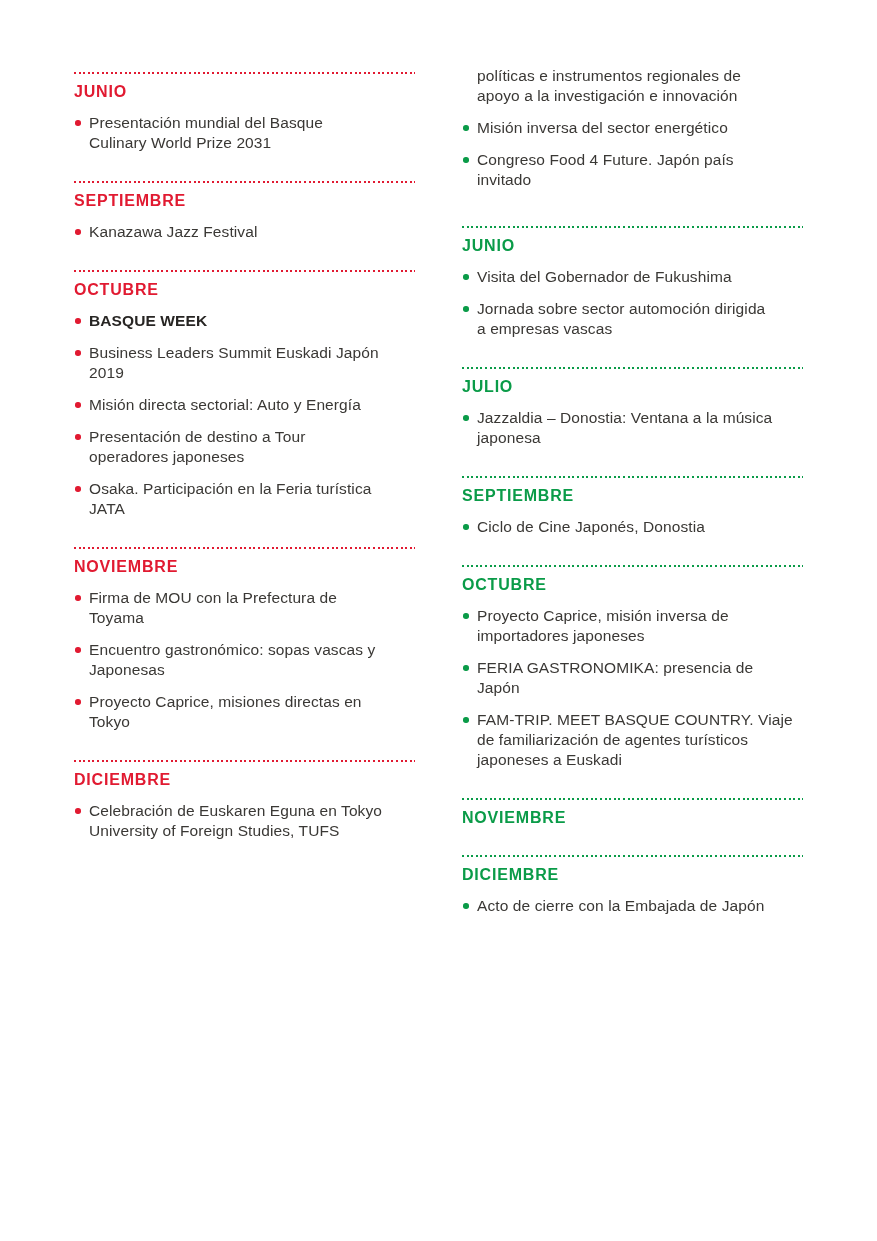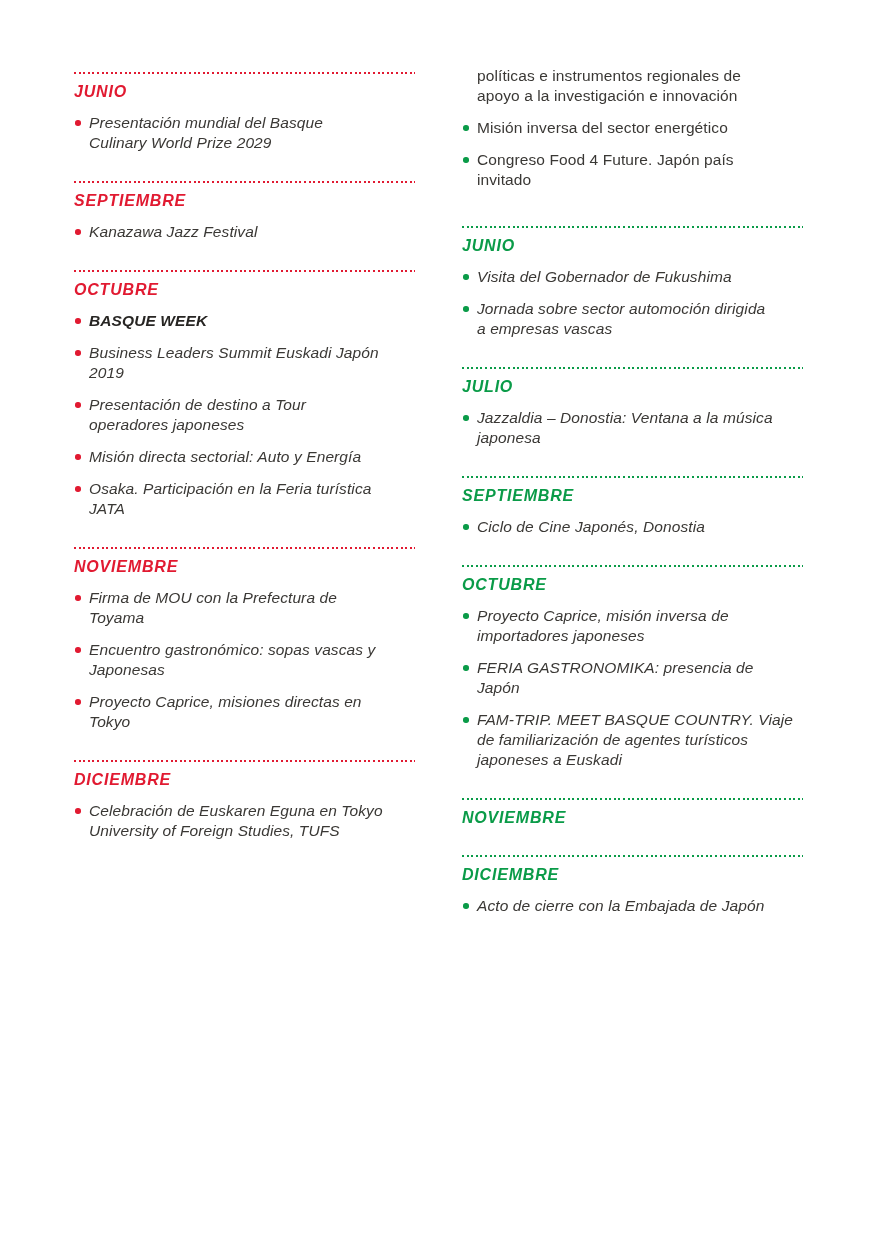--- a/index.html
+++ b/index.html
@@ -14,21 +14,21 @@
   }
   .columns {
     display: flex;
     gap: 47px;
     padding: 66px 74px 0 74px;
     box-sizing: border-box;
   }
   .col { flex: 1; min-width: 0; }
   .col > .month-section:first-child { margin-top: 6px; }
 
-  .month-section { margin-bottom: 28px; font-style: italic; }
+  .month-section { margin-bottom: 28px; }
   .lead-group { margin-bottom: 36px; }
 
   .rule {
     height: 2px;
     background-image: repeating-linear-gradient(to right,
       var(--accent) 0px, var(--accent) 2px,
       transparent 2px, transparent 4.6px);
   }
   .month-heading {
     margin: 8px 0 12px 0;
@@ -65,21 +65,21 @@
   <div class="columns">
       <div class="col" style="--accent: #e11a31;">
         <section class="month-section">
           <div class="rule"></div>
           <h2 class="month-heading">JUNIO</h2>
           <div class="item">
             <span class="bullet">
               <span class="dot"></span>
             </span>
             <p class="item-text">Presentación mundial del Basque
-Culinary World Prize 2029</p>
+Culinary World Prize 2031</p>
           </div>
         </section>
         <section class="month-section">
           <div class="rule"></div>
           <h2 class="month-heading">SEPTIEMBRE</h2>
           <div class="item">
             <span class="bullet">
               <span class="dot"></span>
             </span>
             <p class="item-text">Kanazawa Jazz Festival</p>
@@ -98,28 +98,28 @@
             <span class="bullet">
               <span class="dot"></span>
             </span>
             <p class="item-text">Business Leaders Summit Euskadi Japón
 2019</p>
           </div>
           <div class="item">
             <span class="bullet">
               <span class="dot"></span>
             </span>
+            <p class="item-text">Misión directa sectorial: Auto y Energía</p>
+          </div>
+          <div class="item">
+            <span class="bullet">
+              <span class="dot"></span>
+            </span>
             <p class="item-text">Presentación de destino a Tour
 operadores japoneses</p>
-          </div>
-          <div class="item">
-            <span class="bullet">
-              <span class="dot"></span>
-            </span>
-            <p class="item-text">Misión directa sectorial: Auto y Energía</p>
           </div>
           <div class="item">
             <span class="bullet">
               <span class="dot"></span>
             </span>
             <p class="item-text">Osaka. Participación en la Feria turística
 JATA</p>
           </div>
         </section>
         <section class="month-section">

